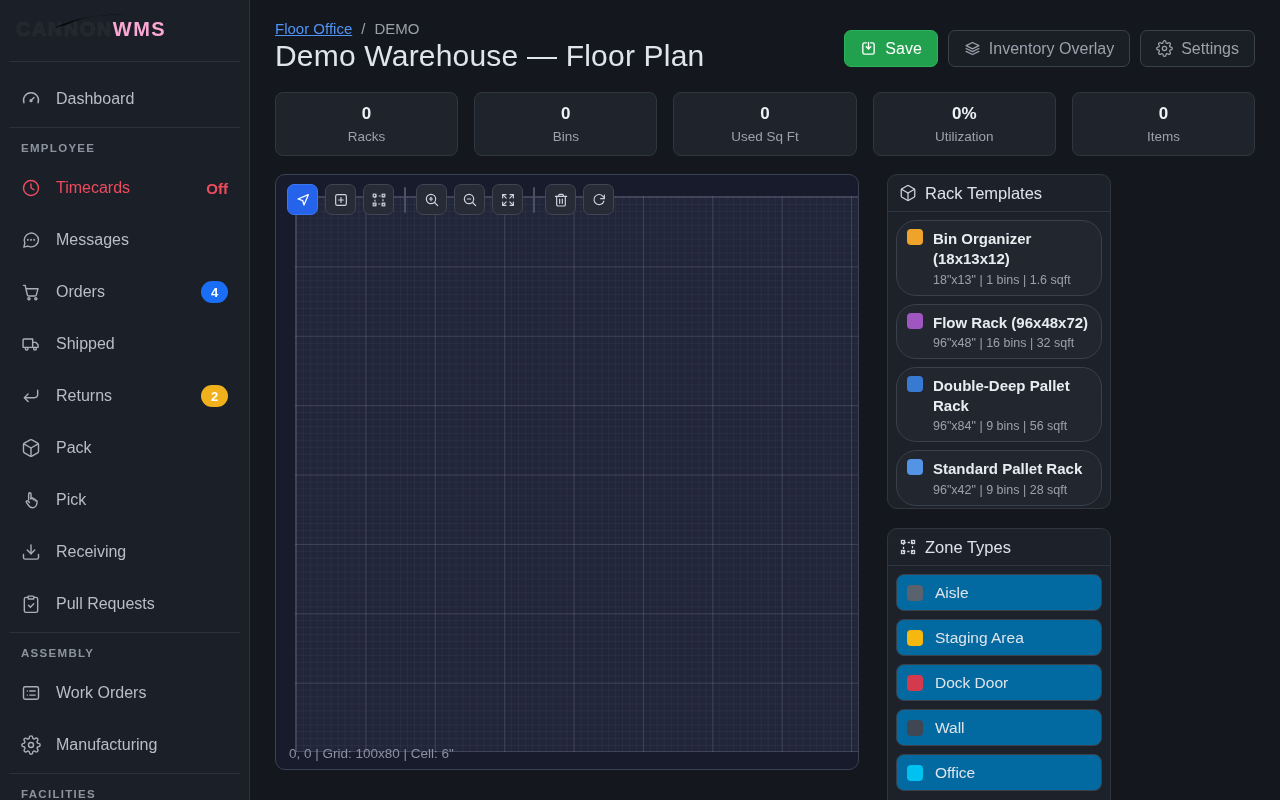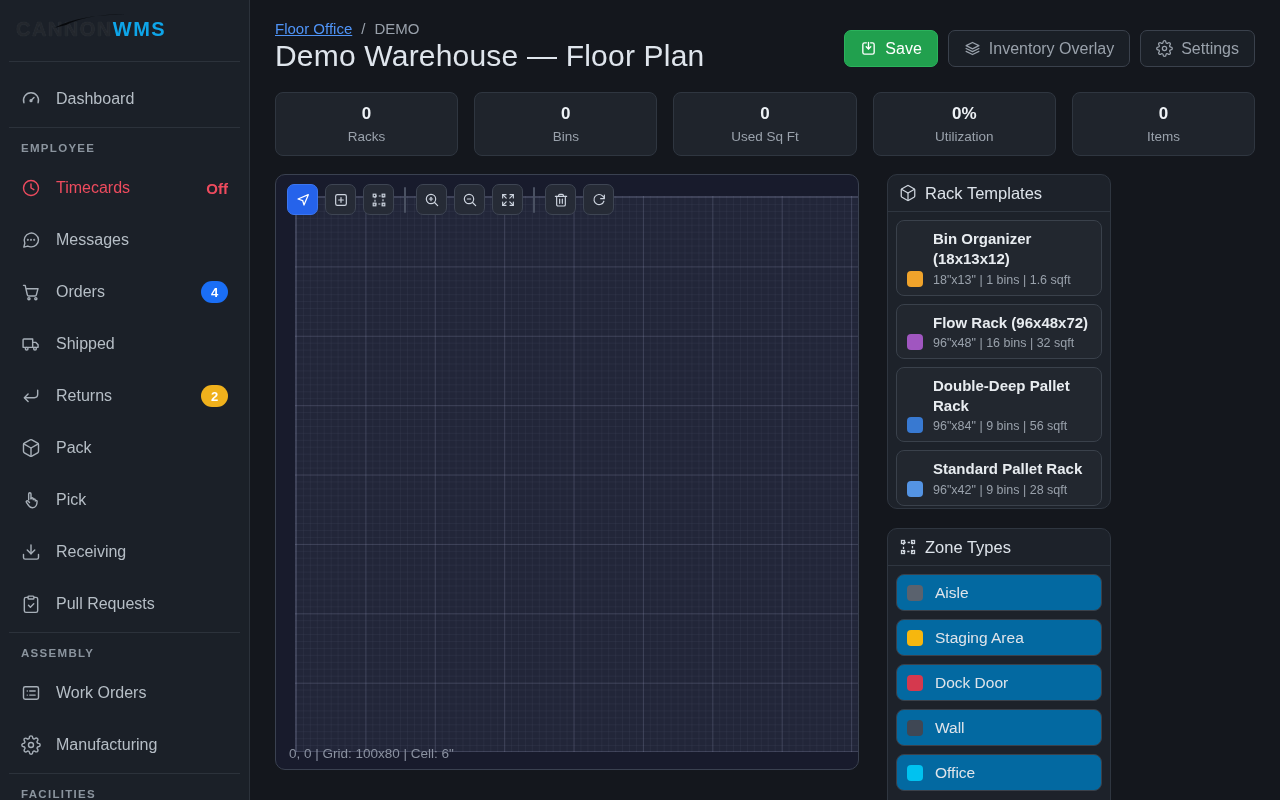--- a/index.html
+++ b/index.html
@@ -15,21 +15,21 @@
   .sidebar {
     position:fixed; left:0; top:0; width:250px; height:800px;
     background:#1b2028; border-right:1px solid #2c323b;
   }
   .logo-row {
     height:59px; display:flex; align-items:center; padding:0 16px;
     position:relative;
   }
   .logo-text { font-size:20px; letter-spacing:1.5px; font-weight:bold; white-space:nowrap; }
   .logo-primary { color:#23272d; text-shadow:0 0 1px #3a4048; }
-  .logo-secondary { color:#0ea5e9; }
+  .logo-secondary { color:#f9a8d4; }
   .logo-swoosh { position:absolute; left:52px; top:12px; }
   .side-divider { border-top:1px solid #2c323b; margin:2px 9px; }
   .nav { padding-top:9px; }
   .section-label {
     padding:12px 21px 8px; font-size:11.5px; font-weight:bold;
     letter-spacing:1.3px; color:#8b949e;
   }
   .nav-item {
     height:52px; display:flex; align-items:center; gap:15px;
     padding:0 21px; font-size:16px; color:#b6bec6; cursor:pointer;text-align:right;
@@ -114,22 +114,22 @@
   .panel-header {
     display:flex; align-items:center; gap:8px; height:37px; padding:0 11px;
     border-bottom:1px solid #2f3640; color:#dde3ea; font-size:16.5px;
   }
   .panel-header .panel-icon { color:#cdd4dc; }
   .panel-body { padding:8px; display:flex; flex-direction:column; gap:8px; }
   .panel-racks { height:335px; }
   .panel-zones { height:290px; }
 
   .tpl-card {
-    background:#22272f; border:1px solid #3a414b; border-radius:8px;
-    padding:8px 10px; display:flex; align-items:flex-end; gap:10px;
+    background:#22272f; border:1px solid #3a414b; border-radius:20px;
+    padding:8px 10px; display:flex; align-items:flex-start; gap:10px;
     cursor:grab; flex-shrink:0;
   }
   .swatch { width:16px; height:16px; border-radius:4px; flex-shrink:0; }
   .tpl-title { font-size:15px; font-weight:bold; color:#e8ecf0; line-height:1.35; }
   .tpl-meta { font-size:12.5px; color:#99a1ab; margin-top:3px; }
 
   .zone-card {
     background:#0369a1; border:1px solid #3a414b; border-radius:8px;
     height:37px; padding:0 10px; display:flex; align-items:center; gap:12px;
     font-size:15.5px; color:#dfe4ea; cursor:grab; flex-shrink:0;

